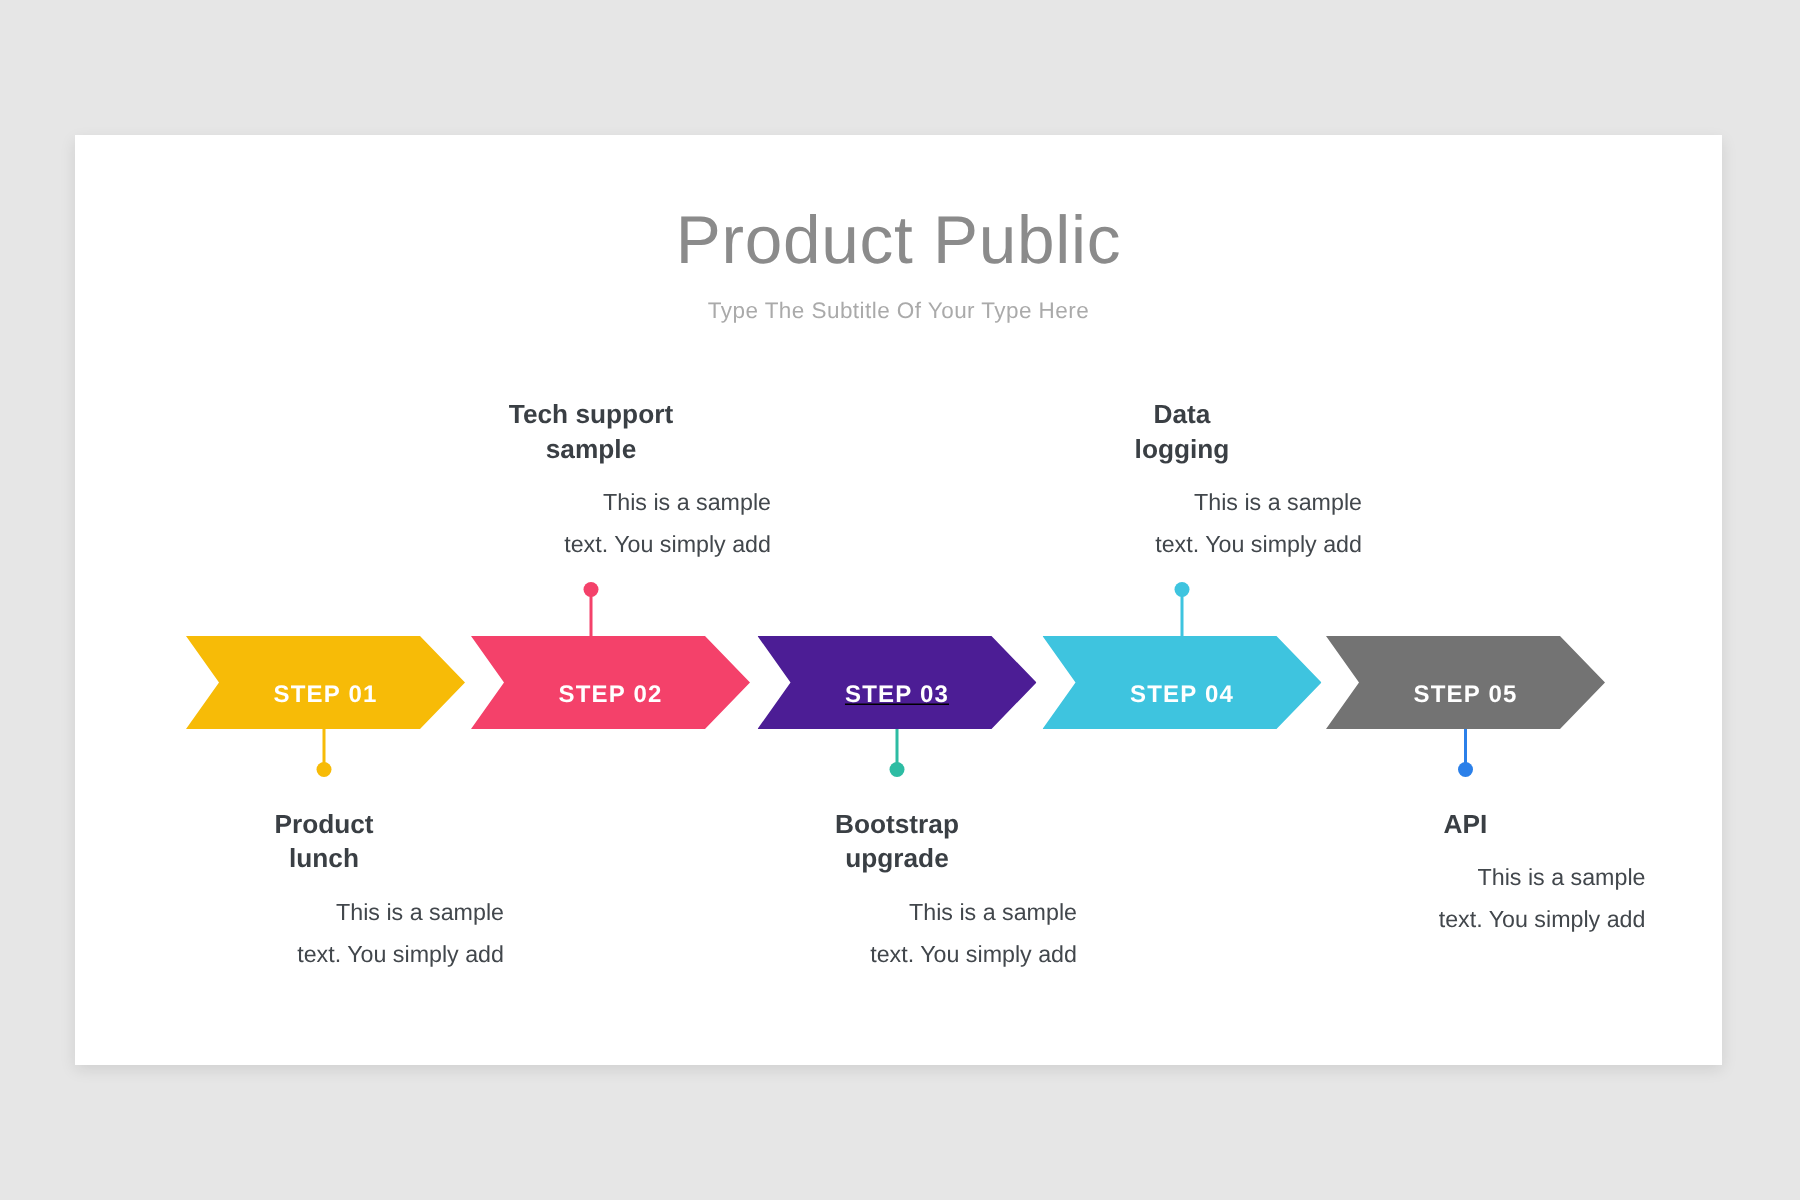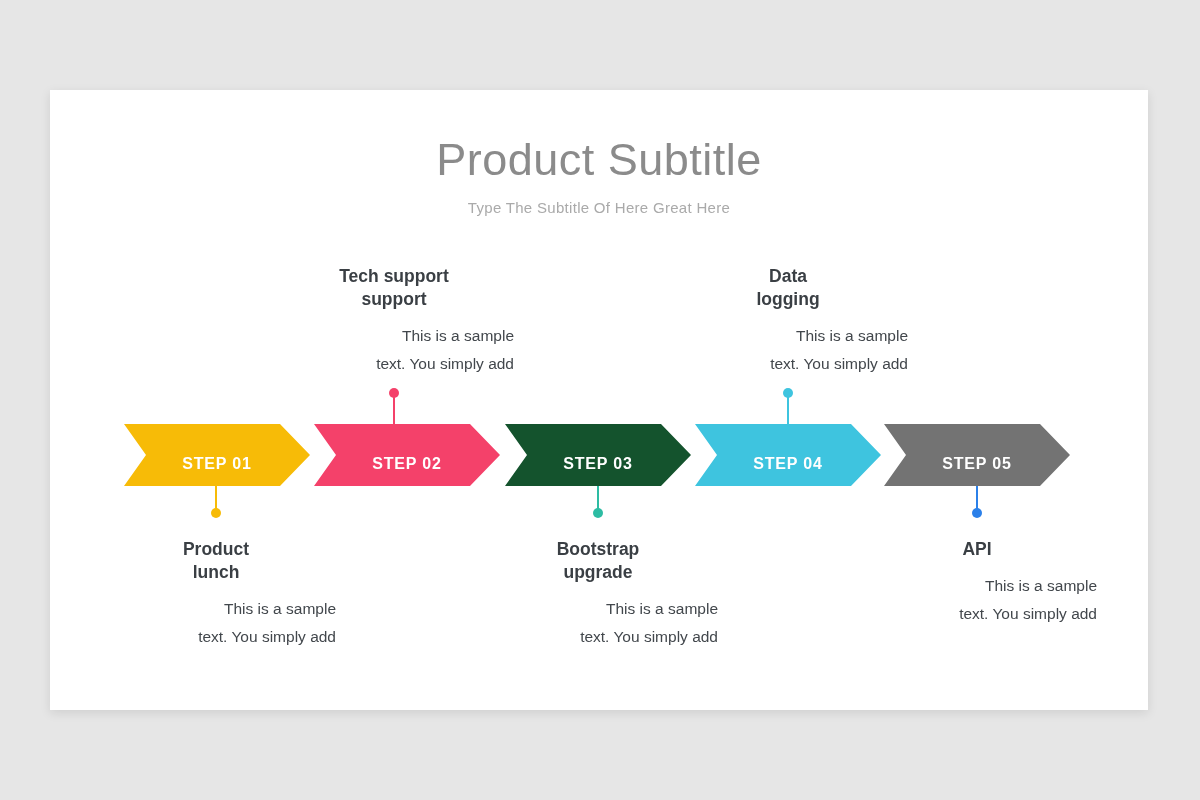--- a/index.html
+++ b/index.html
@@ -97,22 +97,22 @@
     color: #42474C;
     line-height: 27.5px;
     text-align: right;
   }
 </style>
 </head>
 <body style="background: rgb(230, 230, 230);">
 
 <div class="slide-card">
 
-  <h1 class="slide-title">Product Subtitle</h1>
-  <div class="slide-subtitle">Type The Subtitle Of Here Great Here</div>
+  <h1 class="slide-title">Product Public</h1>
+  <div class="slide-subtitle">Type The Subtitle Of Your Type Here</div>
 
   <div class="chevron chev-0" style="background-color: rgb(247, 187, 7);">
     <span class="step-label">STEP 01</span>
   </div>
   <div class="connector-line line-bot line-x0" style="background-color: rgb(247, 187, 7);"></div>
   <div class="connector-dot dot-bot dot-x0" style="background-color: rgb(247, 187, 7);"></div>
   <div class="callout callout-bottom co-x0">
     <div class="callout-title">
       <div>Product</div>
       <div>lunch</div>
@@ -124,29 +124,29 @@
   </div>
 
   <div class="chevron chev-1" style="background-color: rgb(244, 65, 106);">
     <span class="step-label">STEP 02</span>
   </div>
   <div class="connector-line line-top line-x1" style="background-color: rgb(244, 65, 106);"></div>
   <div class="connector-dot dot-top dot-x1" style="background-color: rgb(244, 65, 106);"></div>
   <div class="callout callout-top co-x1">
     <div class="callout-title">
       <div>Tech support</div>
-      <div>support</div>
+      <div>sample</div>
     </div>
     <div class="callout-body">
       <div>This is a sample</div>
       <div>text. You simply add</div>
     </div>
   </div>
 
-  <div class="chevron chev-2" style="background-color: #14532d;">
+  <div class="chevron chev-2" style="background-color: #4c1d95; text-decoration: underline;">
     <span class="step-label">STEP 03</span>
   </div>
   <div class="connector-line line-bot line-x2" style="background-color: rgb(45, 188, 163);"></div>
   <div class="connector-dot dot-bot dot-x2" style="background-color: rgb(45, 188, 163);"></div>
   <div class="callout callout-bottom co-x2">
     <div class="callout-title">
       <div>Bootstrap</div>
       <div>upgrade</div>
     </div>
     <div class="callout-body">

